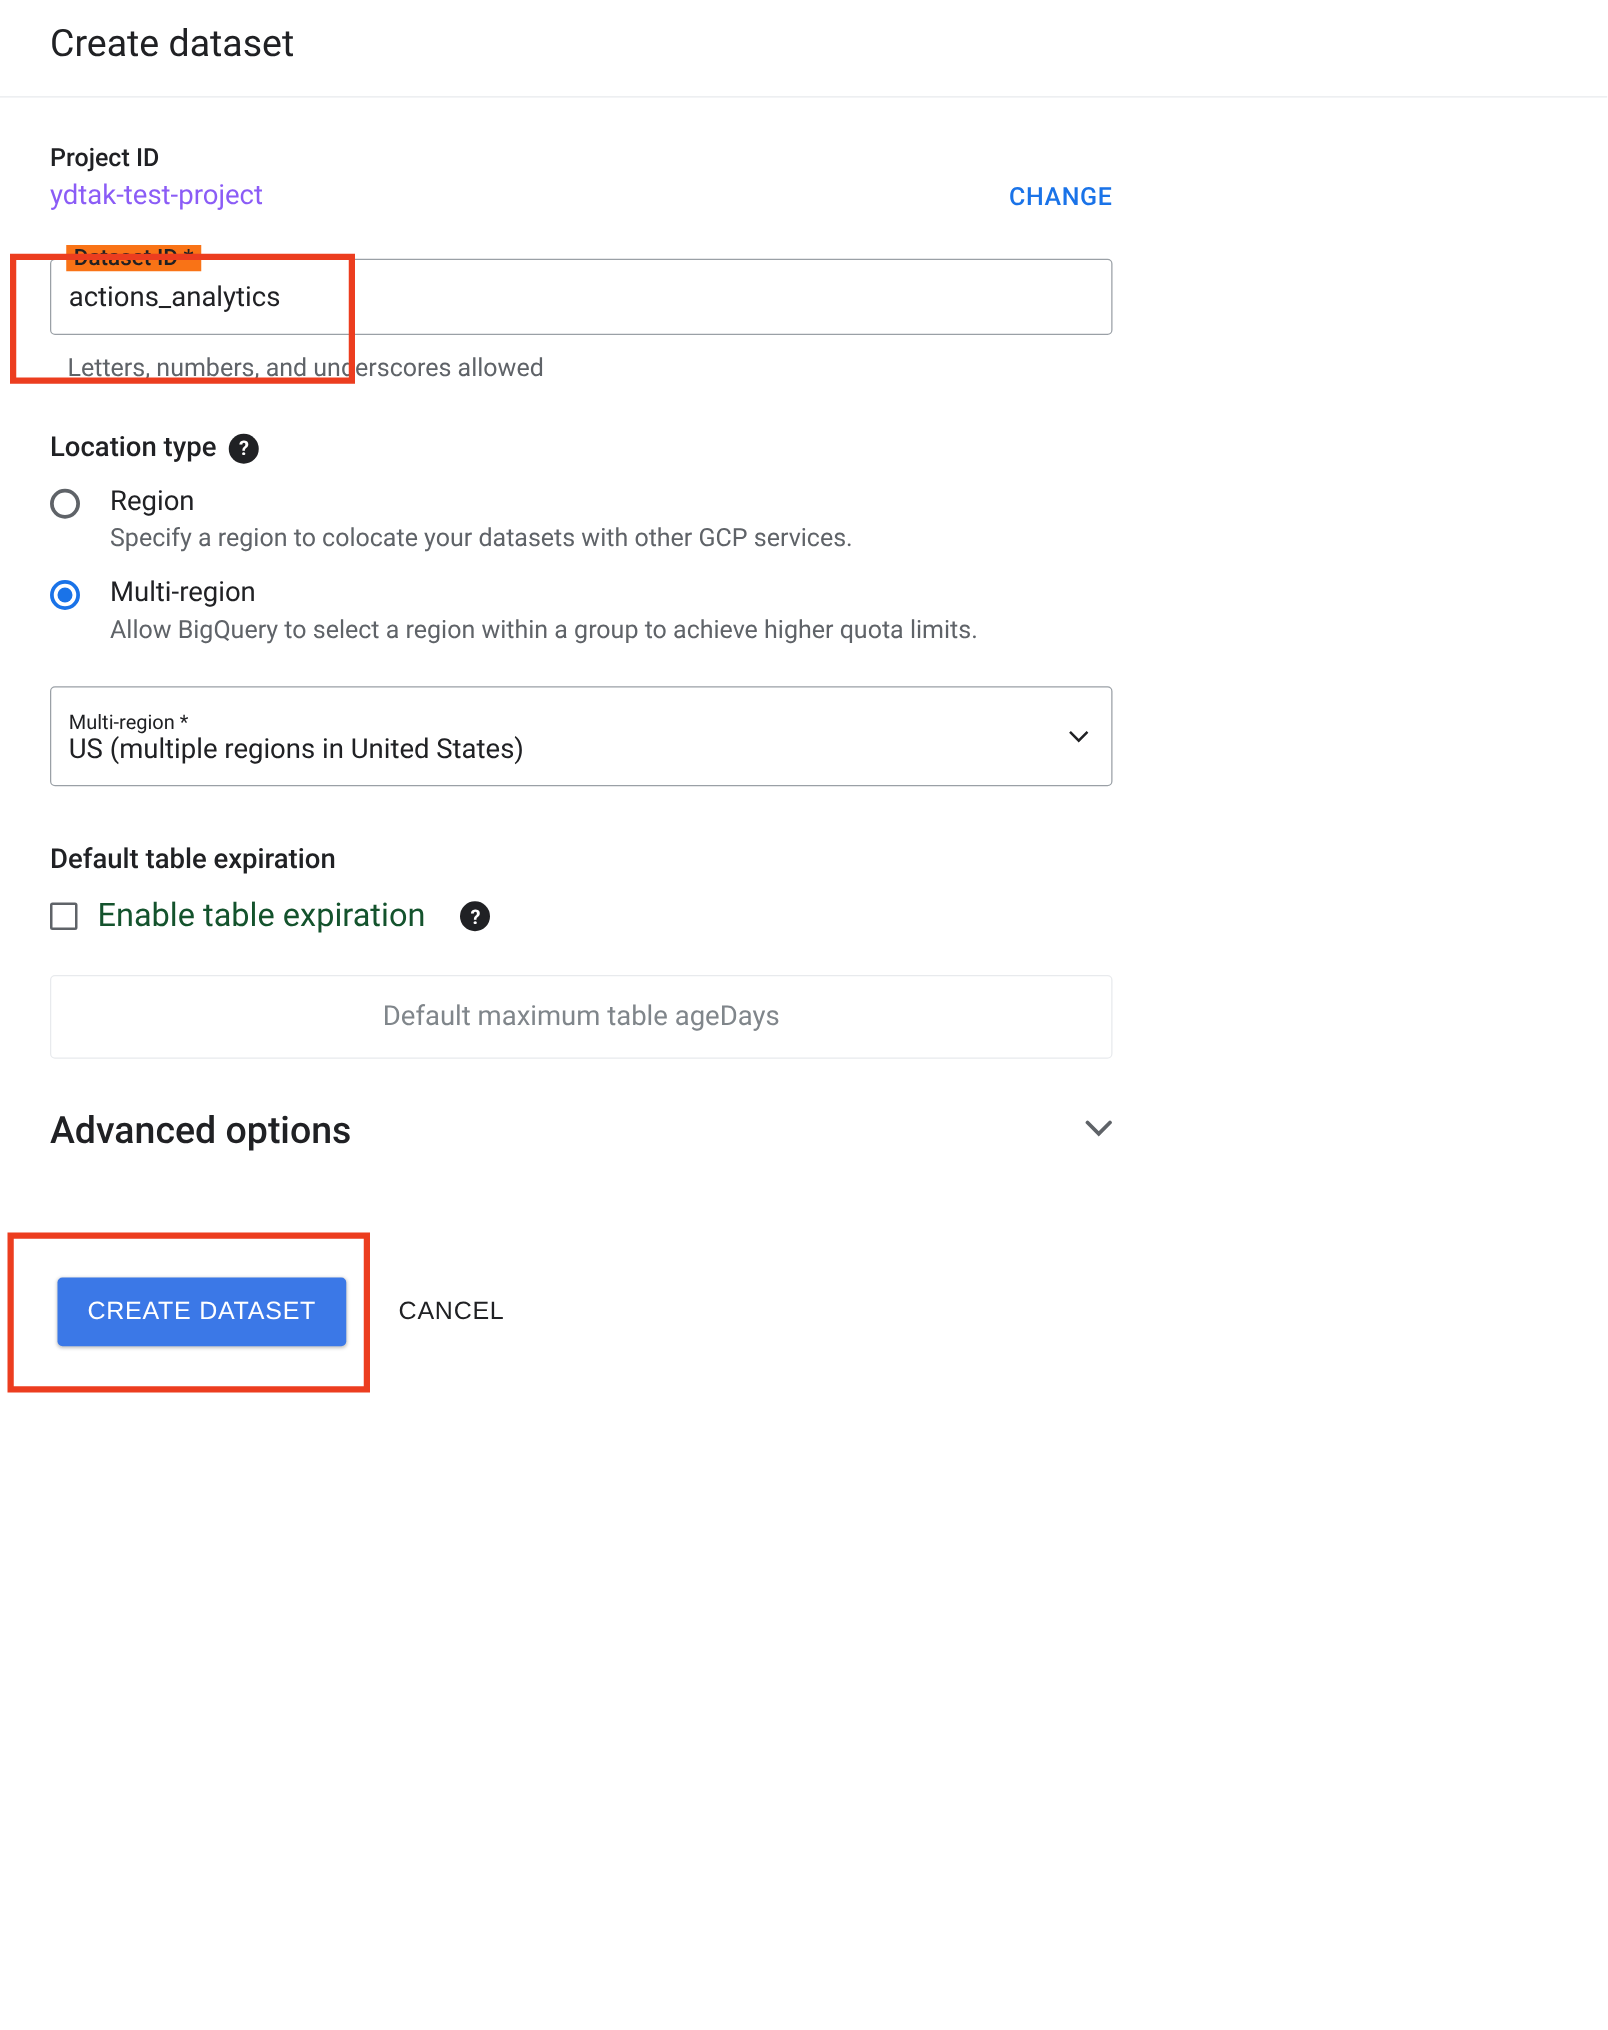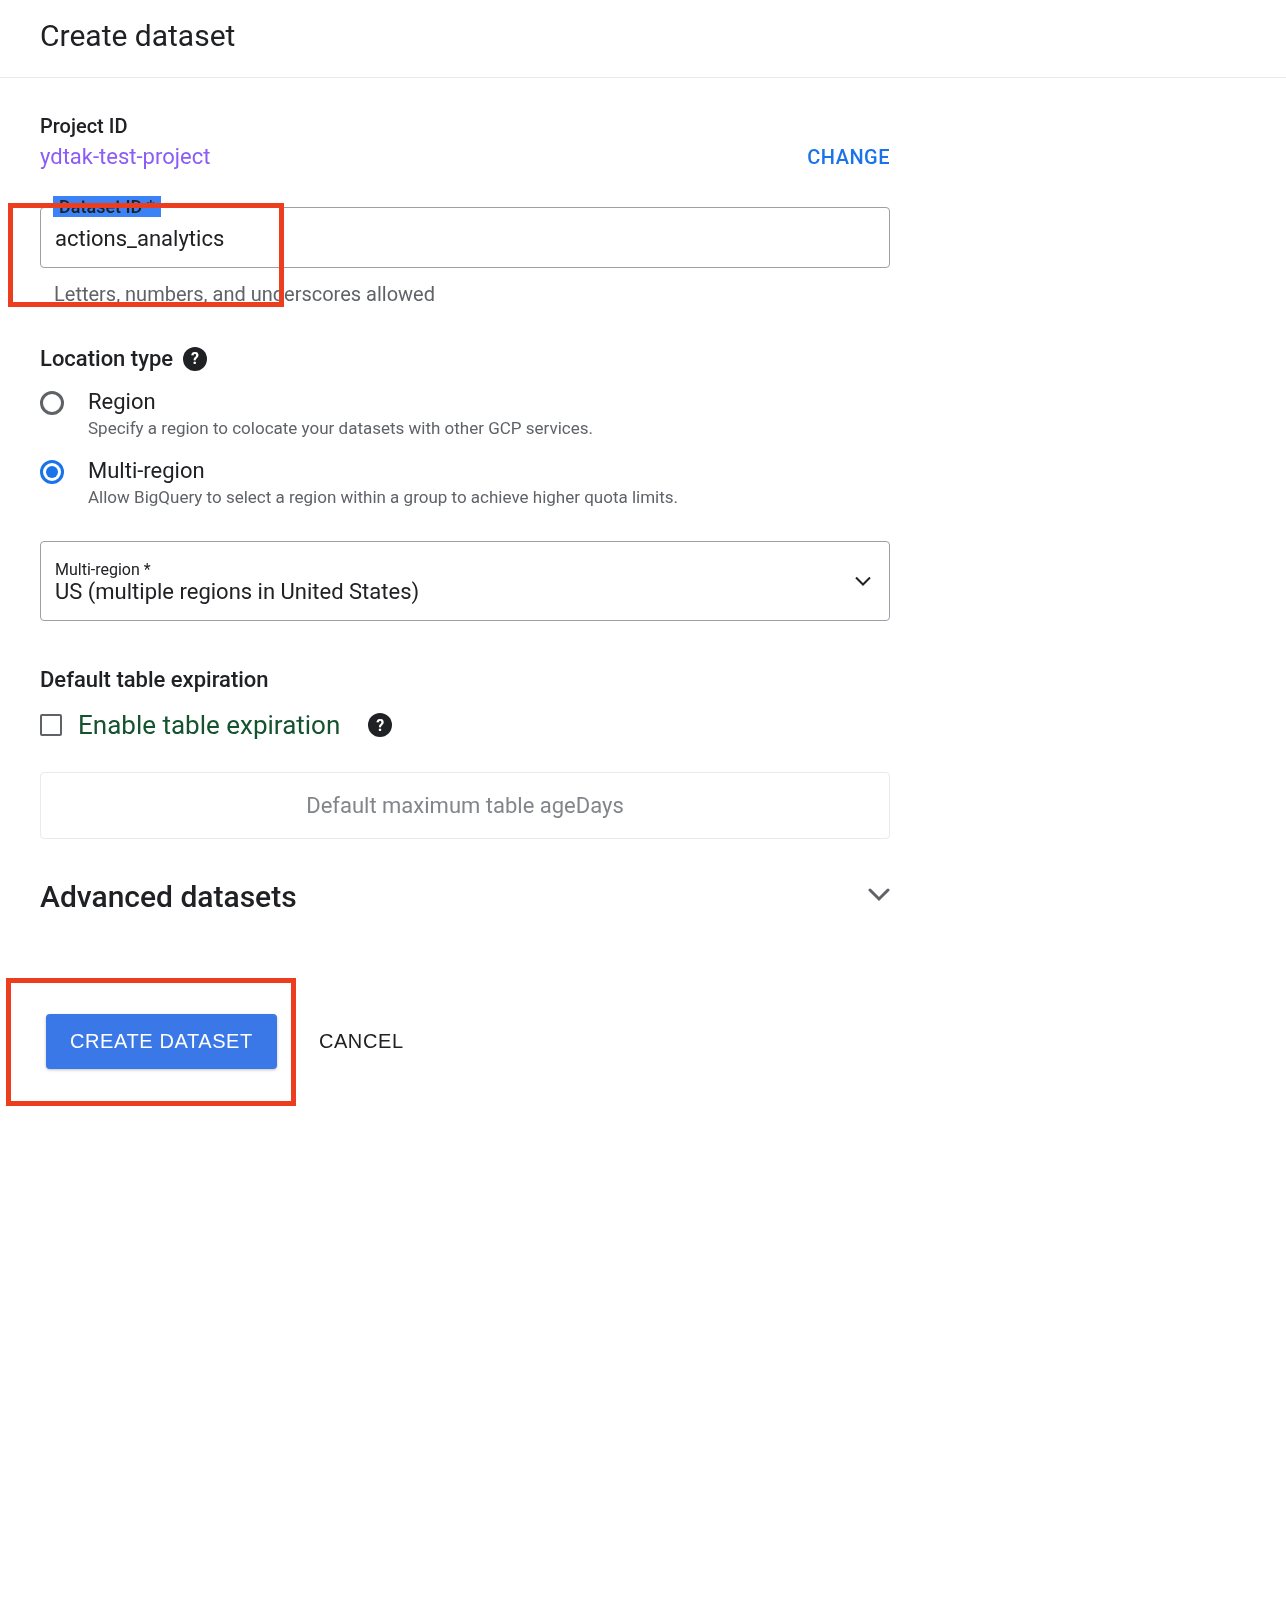--- a/index.html
+++ b/index.html
@@ -59,21 +59,21 @@
     .outlined-field {
       position: relative;
       border: 1px solid #9aa0a6;
       border-radius: 4px;
       padding: 18px 14px 16px 14px;
     }
     .outlined-field .float-label {
       position: absolute;
       top: -12px;
       left: 12px;
-      background: #3b82f6;
+      background: #f97316;
       padding: 0 6px;
       font-size: 18px;
       font-weight: 500;
       color: #202124;
     }
     .outlined-field input.text-input {
       border: none;
       outline: none;
       width: 100%;
       font-size: 22px;
@@ -132,21 +132,21 @@
       position: absolute;
       top: 3px; left: 3px; right: 3px; bottom: 3px;
       background: #1a73e8;
       border-radius: 50%;
     }
     .radio-label {
       font-size: 22px;
       color: #202124;
     }
     .radio-desc {
-      font-size: 17px;
+      font-size: 20px;
       color: #5f6368;
       margin-top: 4px;
     }
     .select-field {
       position: relative;
       border: 1px solid #9aa0a6;
       border-radius: 4px;
       padding: 18px 14px 16px 14px;
       margin-top: 34px;
       cursor: pointer;
@@ -301,21 +301,21 @@
     <span class="checkbox-label">Enable table expiration</span>
     <span class="help-icon" style="margin-left:12px;">?</span>
   </div>
 
   <div class="disabled-field">
     <span>Default maximum table age</span>
     <span>Days</span>
   </div>
 
   <div class="advanced-row">
-    <div class="advanced-title">Advanced datasets</div>
+    <div class="advanced-title">Advanced options</div>
     <span>
       <svg width="22" height="14" viewBox="0 0 22 14">
           <path d="M2 2 L11 11 L20 2" stroke="#5f6368" stroke-width="3" fill="none" stroke-linecap="round"></path>
         </svg>
     </span>
   </div>
 
   <div class="footer-actions rel">
     <button class="primary-btn">CREATE DATASET</button>
     <button class="text-btn">CANCEL</button>

